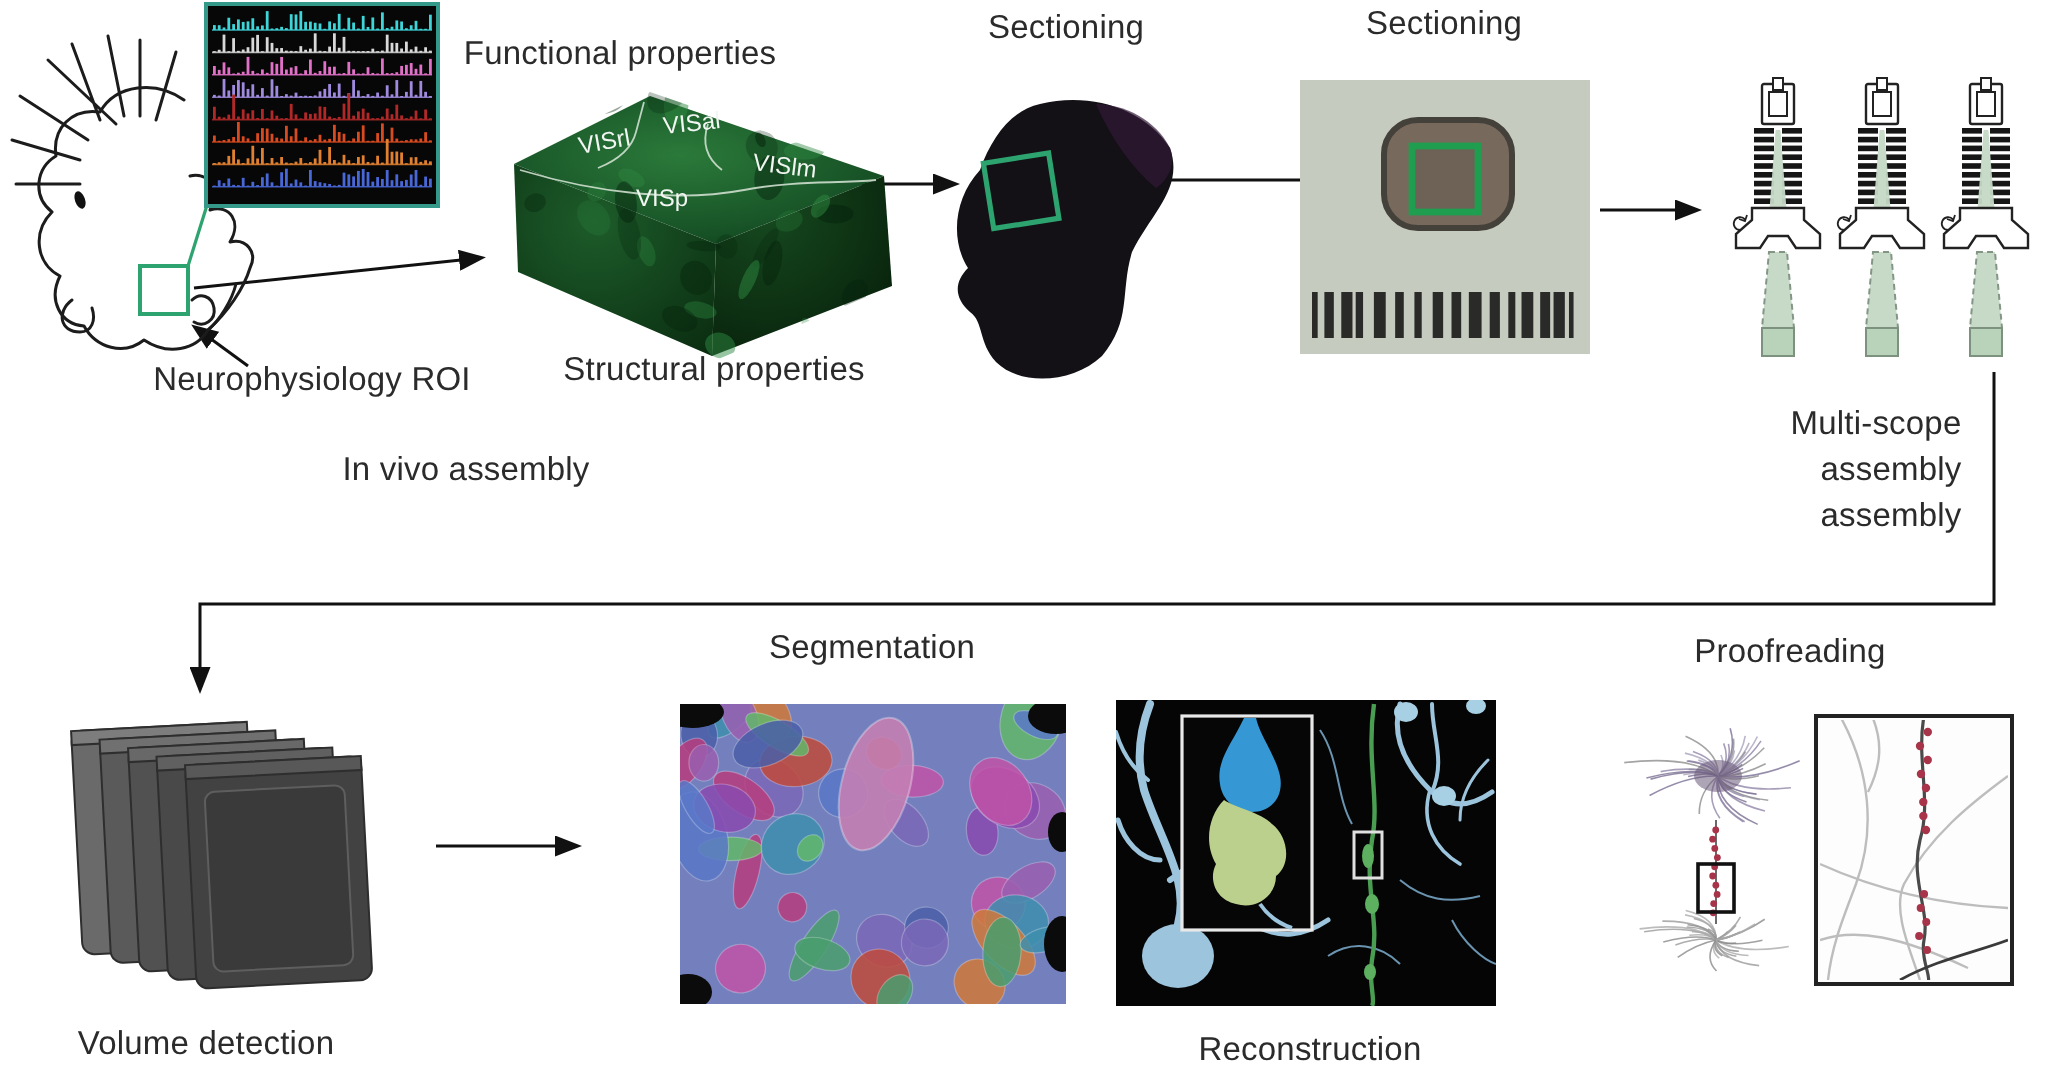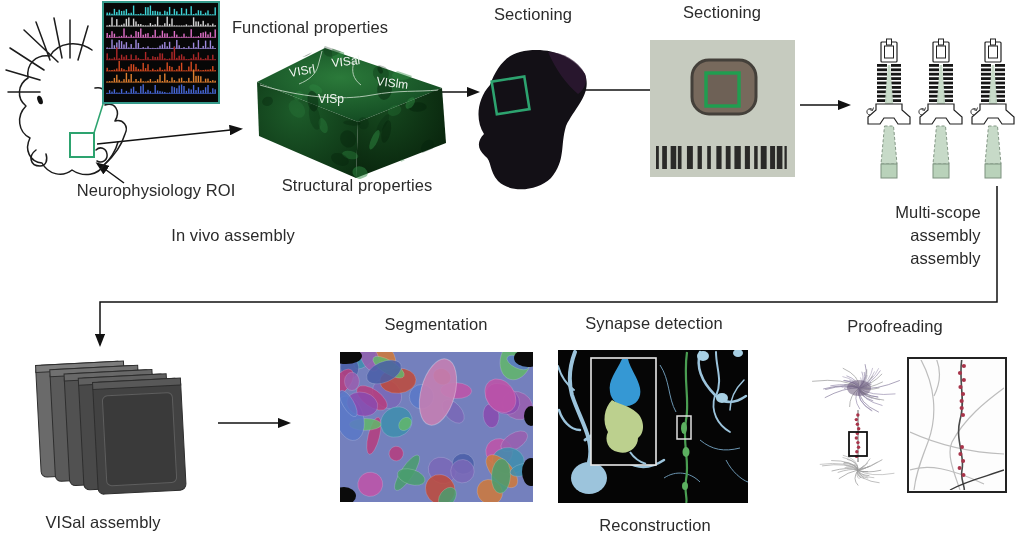--- a/index.html
+++ b/index.html
@@ -822,19 +822,18 @@
 <div class="lbl" style="left:533px;top:5px">Sectioning</div>
 <div class="lbl" style="left:722px;top:3px">Sectioning</div>
 <div class="lbl" style="left:357px;top:176px">Structural properties</div>
 <div class="lbl" style="left:156px;top:181px">Neurophysiology ROI</div>
 <div class="lbl" style="left:233px;top:226px">In vivo assembly</div>
 <div class="lbl center" style="left:938px;top:201px">
   <div>Multi-scope</div>
   <div>assembly</div>
   <div>assembly</div>
 </div>
-<div class="lbl" style="left:103px;top:513px">VISal assembly</div>
+<div class="lbl" style="left:103px;top:513px">Volume detection</div>
 <div class="lbl" style="left:436px;top:315px">Segmentation</div>
-<div class="lbl" style="left:654px;top:314px">Synapse detection</div>
 <div class="lbl" style="left:895px;top:317px">Proofreading</div>
 <div class="lbl" style="left:655px;top:516px">Reconstruction</div>
 
 </div>
 
 </body></html>

